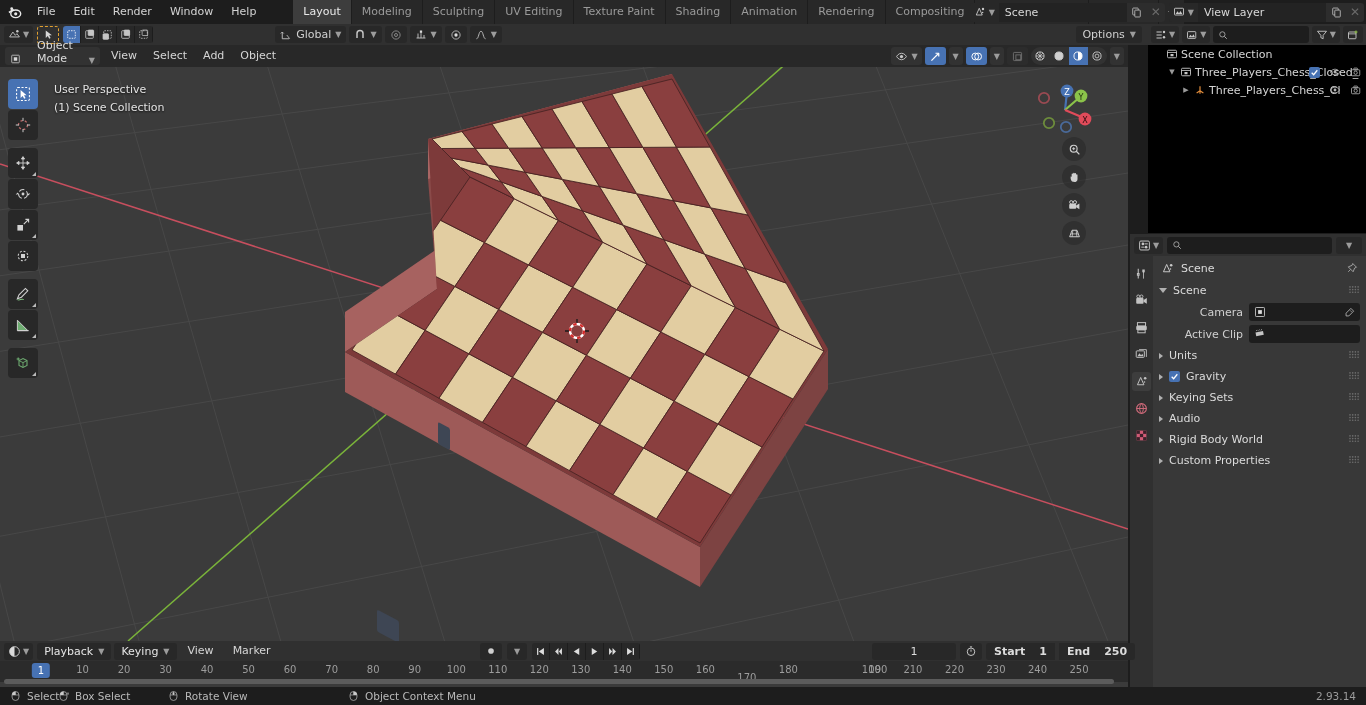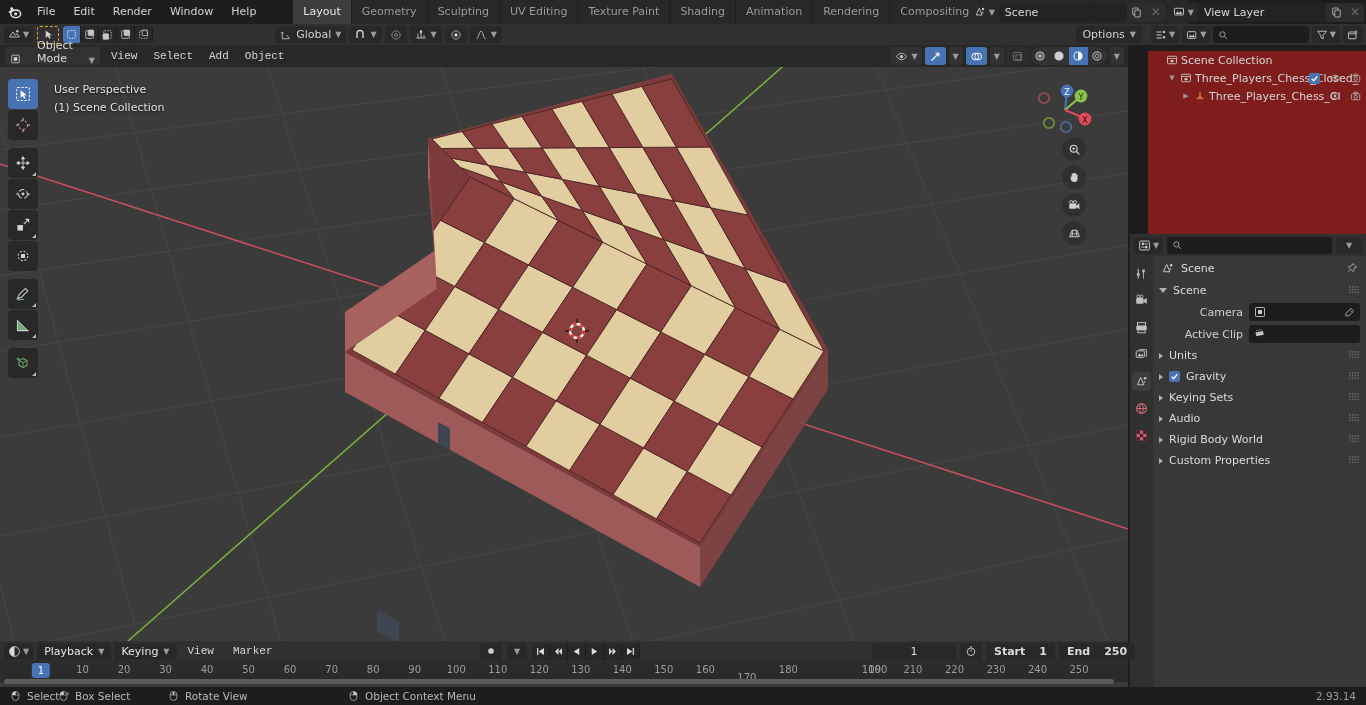--- a/index.html
+++ b/index.html
@@ -50,21 +50,21 @@
   .outl-header{ position:absolute; left:1148px; top:24px; width:218px; height:21px;
     background:#303030; display:flex; align-items:center; padding:0 3px; gap:3px; }
   .search-box{ flex:1; height:17px; background:#1d1d1d; border-radius:3px; display:flex;
     align-items:center; padding:0 5px; gap:4px; }
 
   
   .vpheader{ position:absolute; left:0; top:45px; width:1128px; height:22px;
     background:#282828; display:flex; align-items:center; padding:0 5px; gap:3px; }
   .modebtn{ height:18px; background:#323232; border-radius:3px; display:flex; align-items:flex-end;
     padding:0 5px; gap:16px; width:95px; font-size:11px; color:#dcdcdc; }
-  .vmenu{ height:18px; line-height:18px; padding:0 8px; border-radius:3px; color:#d5d5d5; font-size:11px;font-family:Liberation Mono, monospace; }
+  .vmenu{ height:18px; line-height:18px; padding:0 8px; border-radius:3px; color:#d5d5d5; font-size:11px; }
   .vpheader-right{ position:absolute; right:4px; top:2px; display:flex; align-items:center; gap:3px; }
   .hb{ height:18px; background:#323232; border-radius:3px; display:flex; align-items:center;
     padding:0 4px; gap:3px; }
   .hb.on{ background:#4772b3; }
   .shadeseg{ display:flex; height:18px; border-radius:9px; overflow:hidden; background:#323232; }
   .shadeseg>div{ width:19px; height:18px; display:flex; align-items:center; justify-content:center; }
   .shadeseg>div.on{ background:#4772b3; }
 
   
   .viewport{ position:absolute; left:0; top:67px; width:1128px; height:574px;
@@ -79,21 +79,21 @@
   .tbtn.on{ background:#4772b3; }
   .tbtn .corner{ position:absolute; right:2px; bottom:2px; width:0; height:0;
     border-left:4px solid transparent; border-bottom:4px solid #b9b9b9; }
   .gizmo{ position:absolute; right:28px; top:8px; width:70px; height:70px; }
   .navbtns{ position:absolute; right:42px; top:70px; display:flex; flex-direction:column; gap:4px; }
   .navbtn{ width:24px; height:24px; border-radius:12px; background:rgba(40,40,40,.55);
     display:flex; align-items:center; justify-content:center; }
   .cursor3d{ position:absolute; left:565px; top:252px; width:24px; height:24px; }
 
   
-  .outliner{ position:absolute; left:1148px; top:51px; width:218px; height:188px; background:#7f1d1d; }
+  .outliner{ position:absolute; left:1148px; top:45px; width:218px; height:188px; background:#000000; }
   .orow{ height:18px; display:flex; align-items:center; padding-left:5px; gap:3px; position:relative;
     font-size:11px; color:#d5d5d5; }
   .orow .ricons{ position:absolute; right:4px; display:flex; gap:9px; align-items:center; }
   .disc{ width:10px; text-align:center; color:#9a9a9a; font-size:7px; }
 
   
   .props-header{ position:absolute; left:1130px; top:234px; width:236px; height:22px;
     background:#303030; display:flex; align-items:center; padding:0 4px; gap:4px; }
   .props-tabs{ position:absolute; left:1130px; top:256px; width:23px; height:449px;
     background:#303030; display:flex; flex-direction:column; align-items:center; padding-top:8px; gap:8px; }
@@ -161,21 +161,21 @@
     </div>
     <div id="menus" style="display:flex;align-items:flex-end;">
         <div class="menu-item">File</div>
         <div class="menu-item">Edit</div>
         <div class="menu-item">Render</div>
         <div class="menu-item">Window</div>
         <div class="menu-item">Help</div>
       </div>
     <div class="wstabs" id="wstabs">
         <div class="wstab active">Layout</div>
-        <div class="wstab">Geometry</div>
+        <div class="wstab">Modeling</div>
         <div class="wstab">Sculpting</div>
         <div class="wstab">UV Editing</div>
         <div class="wstab">Texture Paint</div>
         <div class="wstab">Shading</div>
         <div class="wstab">Animation</div>
         <div class="wstab">Rendering</div>
         <div class="wstab">Compositing</div>
         <div class="wstab">Geometry Nodes</div>
         <div class="wstab">Scripting</div>
         <div class="wstab plus">+</div>

